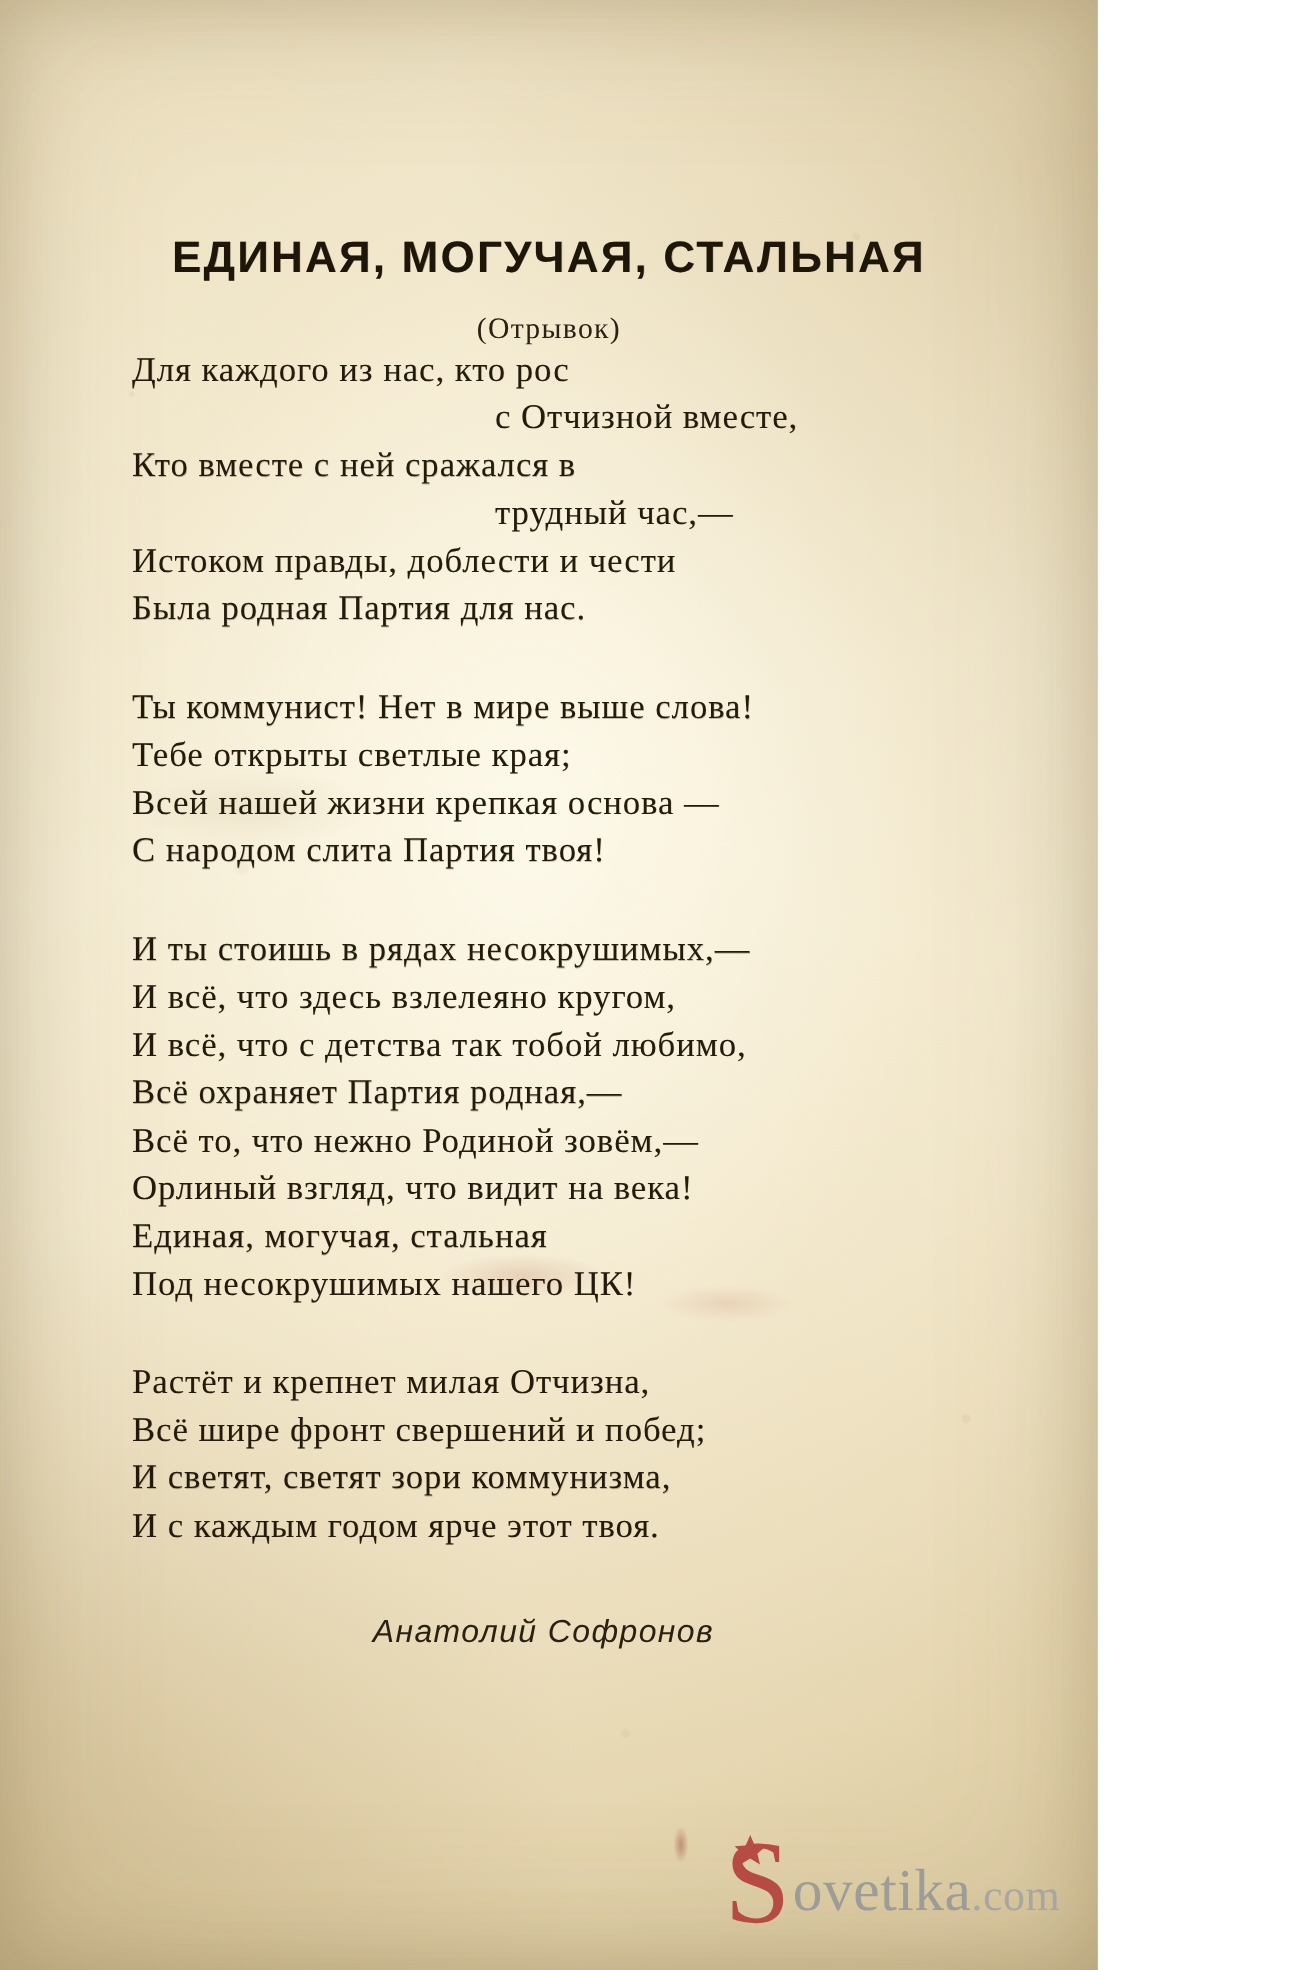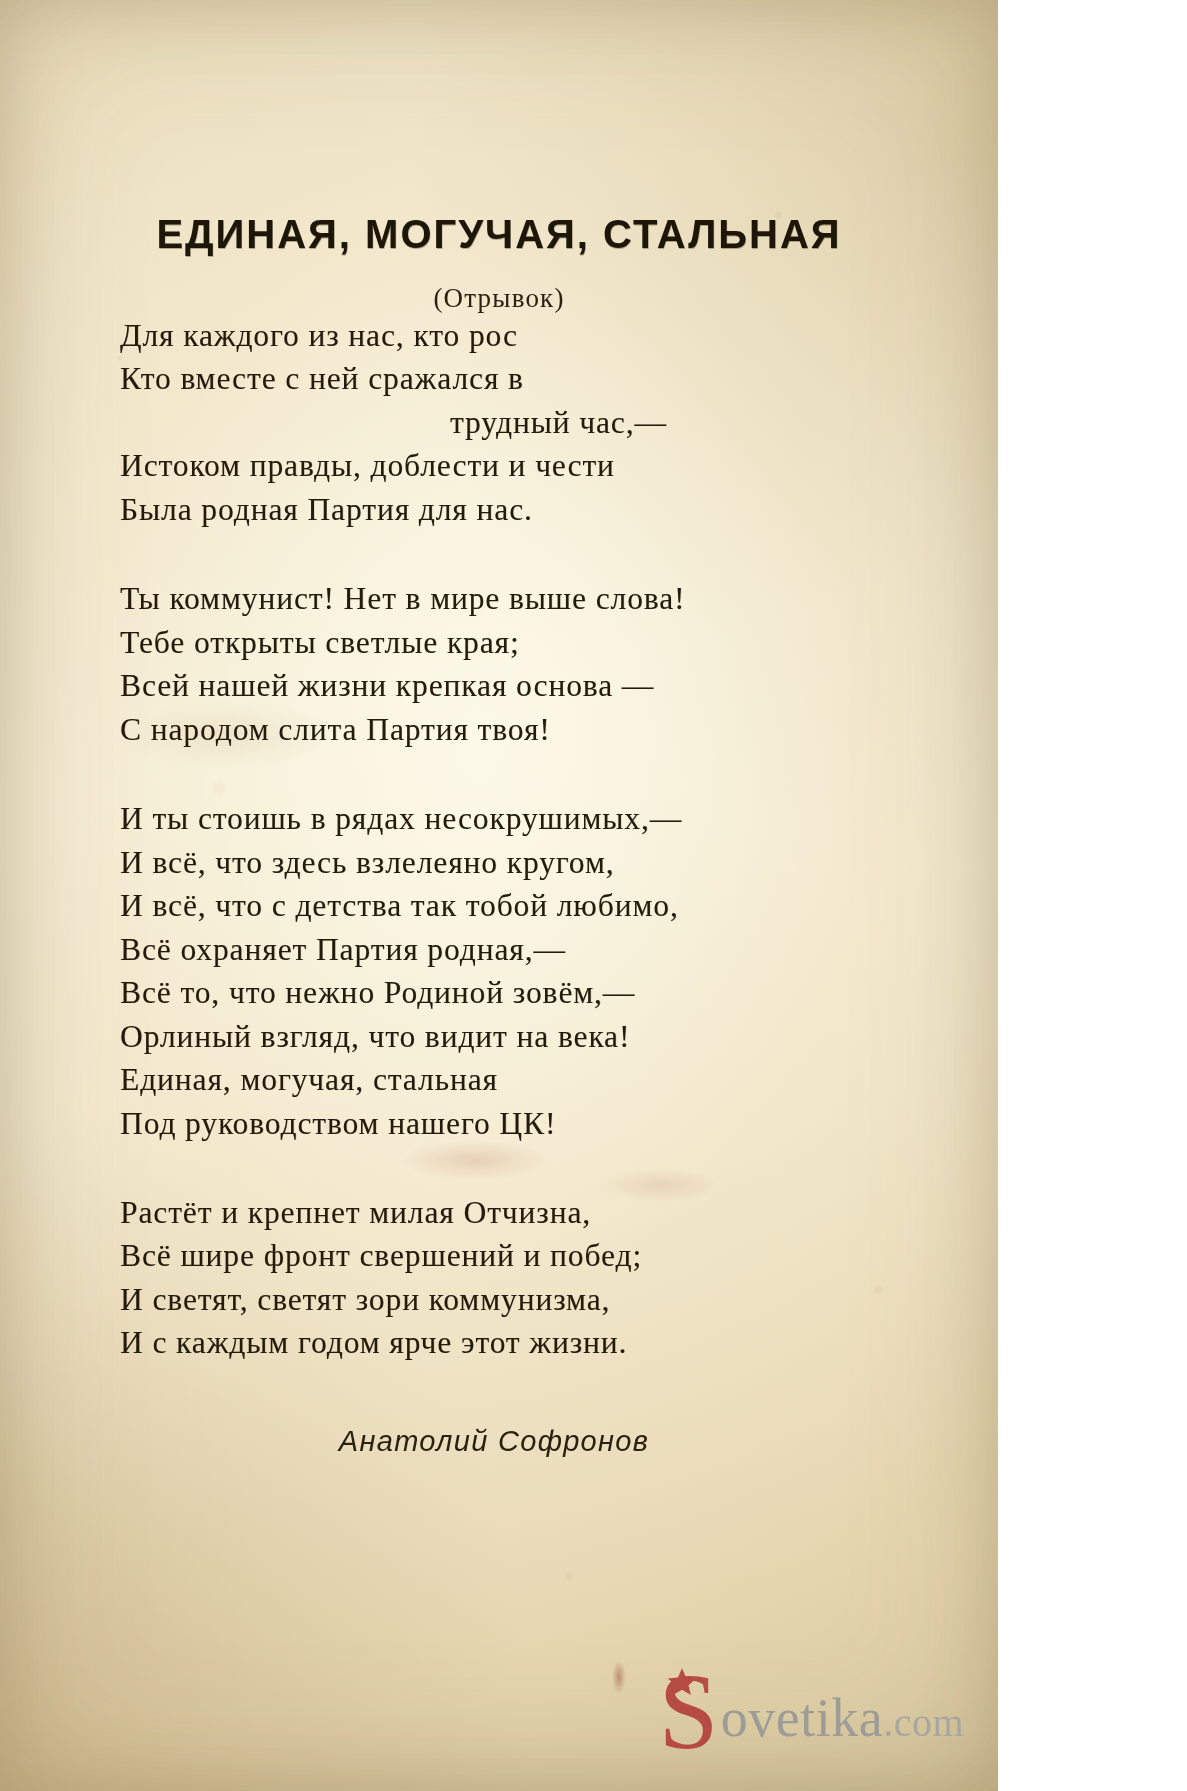--- a/index.html
+++ b/index.html
@@ -164,20 +164,21 @@
   <div class="smudge s3"></div>
 
   <div class="content">
     <h1 class="poem-title">ЕДИНАЯ, МОГУЧАЯ, СТАЛЬНАЯ</h1>
     <div class="poem-subtitle">(Отрывок)</div>
 
     <div class="stanzas">
 
       <div class="stanza">
         <div class="line">Для каждого из нас, кто рос</div>
+        <div class="line indent-1">с Отчизной вместе,</div>
         <div class="line">Кто вместе с ней сражался в</div>
         <div class="line indent-1">трудный час,—</div>
         <div class="line">Истоком правды, доблести и чести</div>
         <div class="line">Была родная Партия для нас.</div>
       </div>
 
       <div class="stanza">
         <div class="line">Ты коммунист! Нет в мире выше слова!</div>
         <div class="line">Тебе открыты светлые края;</div>
         <div class="line">Всей нашей жизни крепкая основа —</div>
@@ -185,28 +186,28 @@
       </div>
 
       <div class="stanza">
         <div class="line">И ты стоишь в рядах несокрушимых,—</div>
         <div class="line">И всё, что здесь взлелеяно кругом,</div>
         <div class="line">И всё, что с детства так тобой любимо,</div>
         <div class="line">Всё охраняет Партия родная,—</div>
         <div class="line">Всё то, что нежно Родиной зовём,—</div>
         <div class="line">Орлиный взгляд, что видит на века!</div>
         <div class="line">Единая, могучая, стальная</div>
-        <div class="line">Под руководством нашего ЦК!</div>
+        <div class="line">Под несокрушимых нашего ЦК!</div>
       </div>
 
       <div class="stanza">
         <div class="line">Растёт и крепнет милая Отчизна,</div>
         <div class="line">Всё шире фронт свершений и побед;</div>
         <div class="line">И светят, светят зори коммунизма,</div>
-        <div class="line">И с каждым годом ярче этот жизни.</div>
+        <div class="line">И с каждым годом ярче этот твоя.</div>
       </div>
 
     </div>
 
     <div class="author">Анатолий Софронов</div>
   </div>
 
   <div class="edge-shadow"></div>
 
   <div class="watermark">

